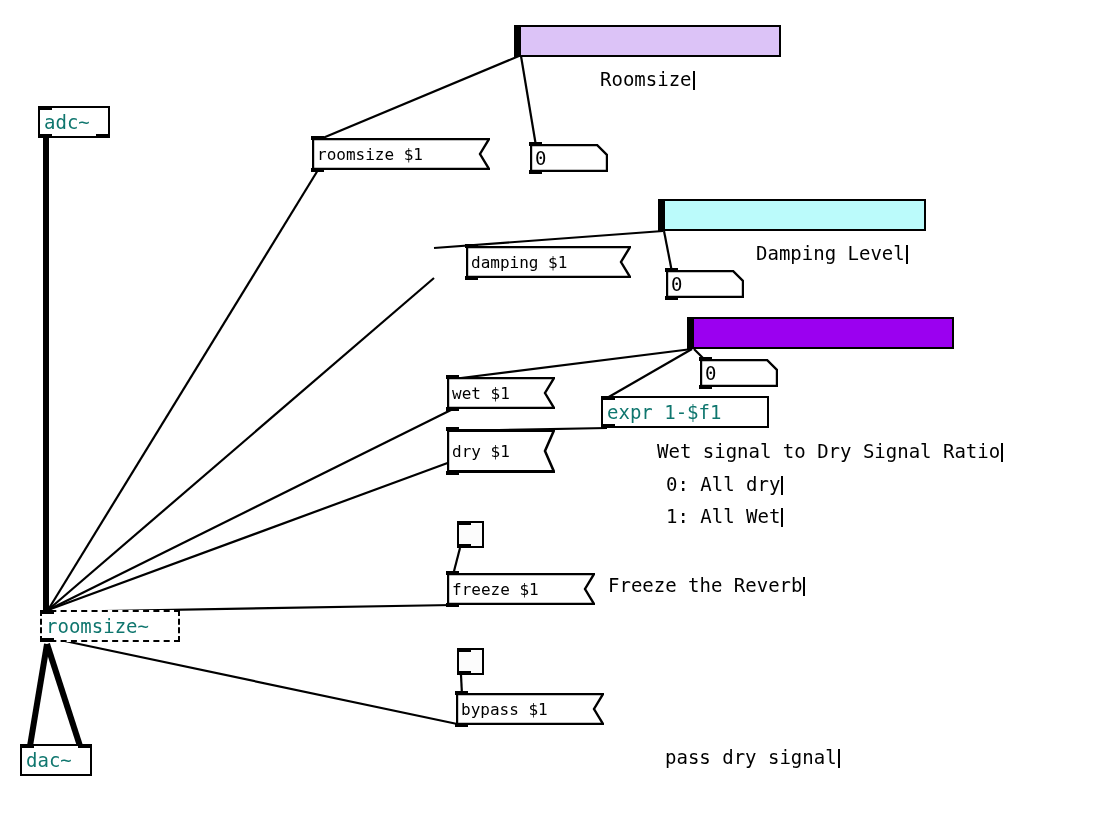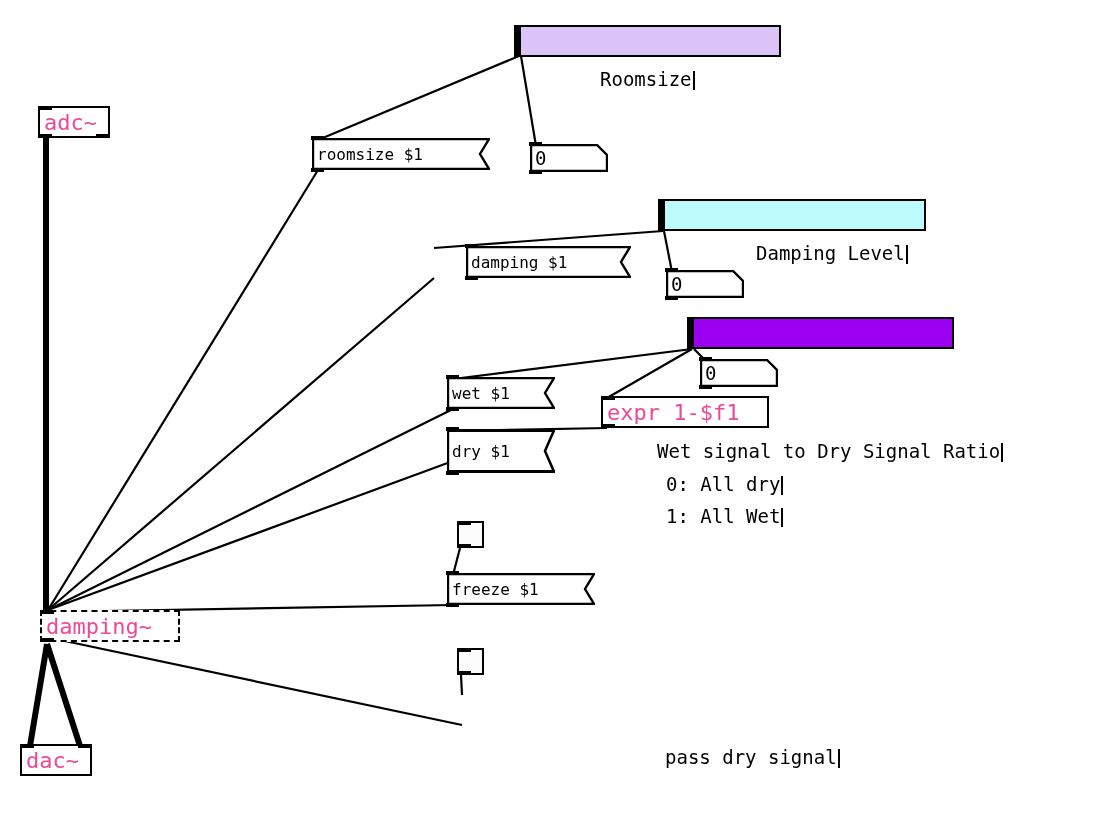--- a/index.html
+++ b/index.html
@@ -34,23 +34,23 @@
   .objbox.broken {
     border: 2px dashed #000000;
   }
   .objbox > .lbl {
     position: absolute;
     left: 4px;
     top: 50%;
     transform: translateY(-50%);
     white-space: pre;
     font-family: "DejaVu Sans Mono", "Liberation Mono", monospace;
-    font-size: 22px;
+    font-size: 19px;
     line-height: 19px;
-    color: #ec4899;
+    color: #0f766e;
   }
 
   
   .nub {
     position: absolute;
     background: #000000;
     width: 13px;
     height: 4px;
   }
   .nub.in  { top: -2px; }
@@ -186,21 +186,21 @@
   <div class="objbox" id="obj-adc" style="left: 38px; top: 106px; width: 72px; height: 32px;">
     <span class="nub in left"></span>
     <span class="nub out left"></span>
     <span class="nub out right"></span>
     <span class="lbl">adc~</span>
   </div>
 
   <div class="objbox broken" id="obj-freeverb" style="left: 40px; top: 610px; width: 140px; height: 32px;">
     <span class="nub in left"></span>
     <span class="nub out left"></span>
-    <span class="lbl">damping~</span>
+    <span class="lbl">roomsize~</span>
   </div>
 
   <div class="objbox" id="obj-dac" style="left: 20px; top: 744px; width: 72px; height: 32px; padding-left: 24px;">
     <span class="nub in left"></span>
     <span class="nub in right"></span>
     <span class="lbl">dac~</span>
   </div>
 
   <div class="objbox" id="obj-expr" style="left: 601px; top: 396px; width: 168px; height: 32px;">
     <span class="nub in left"></span>
@@ -246,20 +246,28 @@
 
   <div class="msgbox" id="msg4" style="left: 447px; top: 573px; width: 148px; height: 32px;">
     <svg class="msgshape" preserveAspectRatio="none" viewBox="0 0 148 32">
         <path d="M1,1 L147,1 L138,16 L147,31 L1,31 Z" fill="#ffffff" stroke="#000000" stroke-width="2.4"></path>
       </svg>
     <span class="nub in left"></span>
     <span class="nub out left"></span>
     <span class="lbl">freeze $1</span>
   </div>
 
+  <div class="msgbox" id="msg5" style="left: 456px; top: 693px; width: 148px; height: 32px;">
+    <svg class="msgshape" preserveAspectRatio="none" viewBox="0 0 148 32">
+        <path d="M1,1 L147,1 L138,16 L147,31 L1,31 Z" fill="#ffffff" stroke="#000000" stroke-width="2.4"></path>
+      </svg>
+    <span class="nub in left"></span>
+    <span class="nub out left"></span>
+    <span class="lbl">bypass $1</span>
+  </div>
 
   <div class="numbox" id="num0" style="left: 530px; top: 144px; width: 78px; height: 28px;">
     <svg class="numshape" preserveAspectRatio="none" viewBox="0 0 78 28">
         <path d="M1,1 L67,1 L77,11 L77,27 L1,27 Z" fill="#ffffff" stroke="#000000" stroke-width="2.4"></path>
       </svg>
     <span class="nub in left"></span>
     <span class="nub out left"></span>
     <span class="lbl">0</span>
   </div>
 
@@ -288,15 +296,16 @@
   <div class="tgl" id="tgl1" style="left: 457px; top: 648px; width: 27px; height: 27px;">
     <span class="nub in left"></span>
     <span class="nub out left"></span>
   </div>
 
   <div class="comment" id="cm0" style="left: 600px; top: 70px;"><span class="ctext">Roomsize</span><span class="caret"></span></div>
   <div class="comment" id="cm1" style="left: 756px; top: 244px;"><span class="ctext">Damping Level</span><span class="caret"></span></div>
   <div class="comment" id="cm2" style="left: 657px; top: 442px;"><span class="ctext">Wet signal to Dry Signal Ratio</span><span class="caret"></span></div>
   <div class="comment" id="cm3" style="left: 666px; top: 475px;"><span class="ctext">0: All dry</span><span class="caret"></span></div>
   <div class="comment" id="cm4" style="left: 666px; top: 507px;"><span class="ctext">1: All Wet</span><span class="caret"></span></div>
+  <div class="comment" id="cm5" style="left: 608px; top: 576px;"><span class="ctext">Freeze the Reverb</span><span class="caret"></span></div>
   <div class="comment" id="cm7" style="left: 665px; top: 716px; margin-top: 32px;"><span class="ctext">pass dry signal</span><span class="caret"></span></div>
 
 </div>
 
 </body></html>

